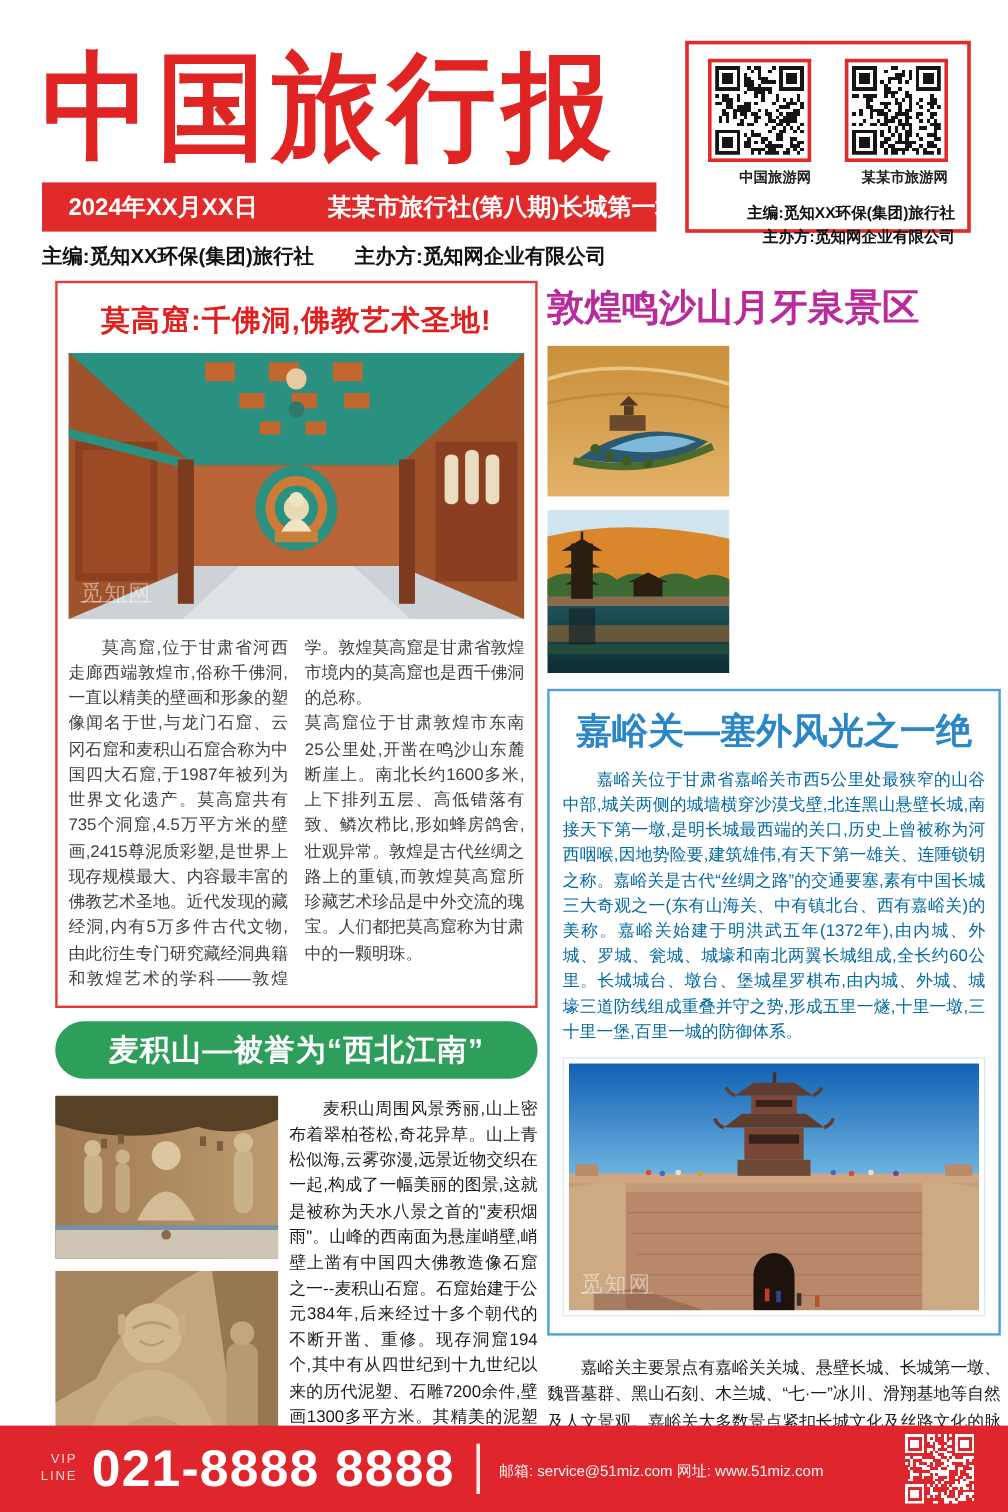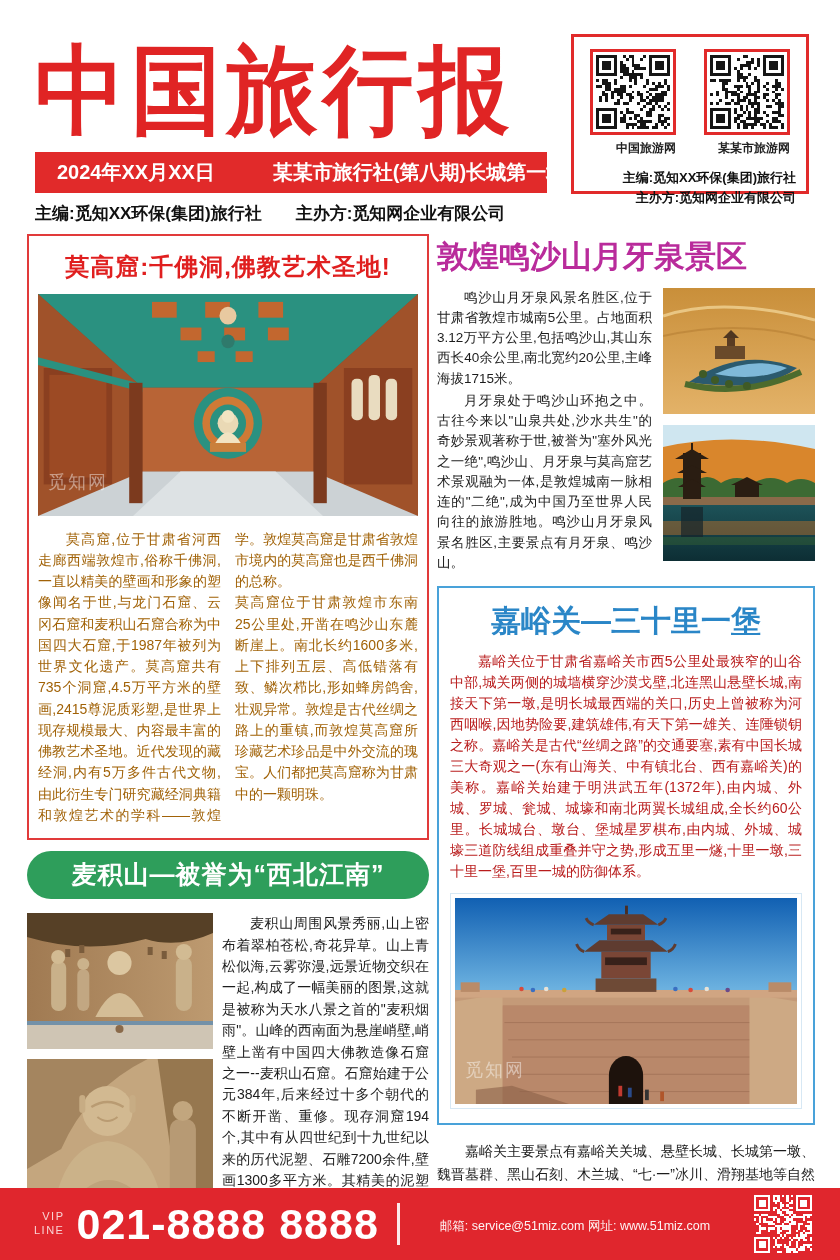--- a/index.html
+++ b/index.html
@@ -23,65 +23,65 @@
   }
   .editors { margin-top:9px; font-size:17px; font-weight:bold; color:#111; display:flex; gap:34px; white-space:nowrap; }
   .qr-box { width:238px; border:3px solid #e12a2a; padding:12px 10px 0; text-align:right; height:160px; }
   .qr-row { display:flex; justify-content:space-between; padding:0 6px; }
   .qr-fig { width:86px; }
   .qr-frame { border:3px solid #e12a2a; padding:3px; width:86px; height:86px; color:#151515; }
   .qr-frame svg { width:100%; height:100%; display:block; }
   .qr-label { font-size:12px; font-weight:bold; margin-top:5px; color:#222; }
   .qr-lines { margin-top:11px; font-size:13px; font-weight:bold; color:#111; line-height:1.5; }
   
-  .main { display:flex; gap:8px; padding:9px 30px 0 27px; }
+  .main { display:flex; gap:8px; padding:9px 30px 0 46px; }
   .col-left { width:402px; flex:none; }
   .col-right { flex:1; }
   
   .red-box { border:2px solid #e13a3a; padding:10px 9px 12px; }
   .mogao-head { color:#e01f1f; font-size:24px; font-weight:bold; text-align:center; margin:5px 0 11px; letter-spacing:1px; }
   .photo { position:relative; overflow:hidden; }
   .photo svg { display:block; width:100%; height:100%; }
   .photo-mogao { height:222px; }
   .wm { position:absolute; color:rgba(255,255,255,.45); font-size:18px; letter-spacing:2px; pointer-events:none; }
-  .wm-bl { left:10px; bottom:22px; }
-  .two-col { margin-top:13px; column-count:2; column-gap:14px; font-size:14px; line-height:1.52; text-align:justify; color:#a16207; }
+  .wm-bl { left:10px; bottom:10px;text-decoration:underline; }
+  .two-col { margin-top:13px; column-count:2; column-gap:14px; font-size:14px; line-height:1.52; text-align:justify; color:#404040; }
   .indent { text-indent:2em; }
   
   .green-bar { margin-top:11px; background:#2e9e5b; color:#fff; font-size:25px; font-weight:bold; text-align:center; padding:7px 0 8px; letter-spacing:1px; white-space:nowrap;border-radius:24px; }
   .maiji-body { display:flex; gap:9px; margin-top:14px; }
   .maiji-imgs { width:186px; flex:none; display:flex; flex-direction:column; gap:10px; }
   .photo-cliff { height:136px; }
   .photo-buddha { height:142px; }
   .maiji-text { flex:1; font-size:14px; line-height:1.53; text-align:justify; color:#1c1c1c; }
   
   .mingsha-head { color:#b92b9b; font-size:31px; font-weight:bold; margin:2px 0 10px; white-space:nowrap; }
   .mingsha-body { display:flex; gap:11px; }
   .mingsha-text { flex:1; font-size:13.5px; line-height:1.5; text-align:justify; color:#1c1c1c; }
   .mingsha-text p + p { margin-top:2px; }
   .mingsha-imgs { width:152px; flex:none; display:flex; flex-direction:column; gap:11px; }
   .photo-crescent { height:126px; }
   .photo-pavilion { height:136px; }
   
   .blue-box { border:2px solid #49a2d9; padding:8px 11px 10px; margin-top:13px; }
   .jiayu-head { color:#2a86c7; font-size:30px; font-weight:bold; text-align:center; margin:5px 0 9px; white-space:nowrap; }
-  .jiayu-text { font-size:14px; line-height:1.5; text-align:justify; color:#b91c1c; }
+  .jiayu-text { font-size:14px; line-height:1.5; text-align:justify; color:#0369a1; }
   .fort-frame { width:352px; margin:11px auto 4px; border:1px solid #d7e8f4; background:#fff; padding:4px; }
   .photo-fort { height:206px; }
   .jiayu-outro { margin-top:15px; font-size:14px; line-height:1.62; text-align:justify; color:#1c1c1c; }
   
   .footer {
     position:absolute; left:0; bottom:0; width:840px; height:72px; background:#e0262d;
     color:#fff; display:flex; align-items:center; padding:0 28px 0 34px;
   }
   .vip { font-size:11px; line-height:1.25; letter-spacing:1.5px; color:rgba(255,255,255,.8); text-align:right; margin-right:12px; }
   .phone { font-size:43px; font-weight:bold; letter-spacing:1px; white-space:nowrap; }
   .foot-div { width:3px; height:42px; background:rgba(255,255,255,.9); margin:0 16px 0 18px; flex:none; }
   .addr-line { font-size:17px; font-weight:bold; white-space:nowrap; }
-  .contact-line { font-size:12.5px; margin-top:5px; white-space:nowrap; color:rgba(255,255,255,.95);margin-left:24px; }
+  .contact-line { font-size:12.5px; margin-top:5px; white-space:nowrap; color:rgba(255,255,255,.95); }
   .footer-qr { margin-left:auto; width:58px; height:58px; color:#ffffff; }
   .footer-qr svg { width:100%; height:100%; display:block; }
 </style>
 </head>
 <body>
 
 <div class="page">
 
   <div class="header">
     <div class="mast">
@@ -232,24 +232,20 @@
           <p class="maiji-text indent">麦积山周围风景秀丽,山上密布着翠柏苍松,奇花异草。山上青松似海,云雾弥漫,远景近物交织在一起,构成了一幅美丽的图景,这就是被称为天水八景之首的"麦积烟雨"。山峰的西南面为悬崖峭壁,峭壁上凿有中国四大佛教造像石窟之一--麦积山石窟。石窟始建于公元384年,后来经过十多个朝代的不断开凿、重修。现存洞窟194个,其中有从四世纪到十九世纪以来的历代泥塑、石雕7200余件,壁画1300多平方米。其精美的泥塑艺术闻名中外,被誉为"东方雕塑艺术馆"。</p>
         </div>
       </article>
     </div>
 
     <div class="col-right">
 
       <article>
         <h2 class="mingsha-head">敦煌鸣沙山月牙泉景区</h2>
         <div class="mingsha-body">
-          <div class="mingsha-text">
-            <p class="indent">鸣沙山月牙泉风景名胜区,位于甘肃省敦煌市城南5公里。占地面积3.12万平方公里,包括鸣沙山,其山东西长40余公里,南北宽约20公里,主峰海拔1715米。</p>
-            <p class="indent">月牙泉处于鸣沙山环抱之中。古往今来以"山泉共处,沙水共生"的奇妙景观著称于世,被誉为"塞外风光之一绝",鸣沙山、月牙泉与莫高窟艺术景观融为一体,是敦煌城南一脉相连的"二绝",成为中国乃至世界人民向往的旅游胜地。鸣沙山月牙泉风景名胜区,主要景点有月牙泉、鸣沙山。</p>
-          </div>
           <div class="mingsha-imgs">
             <div class="photo photo-crescent">
               <svg viewBox="0 0 152 126" preserveAspectRatio="none">
                 <defs>
                   <linearGradient id="sand1" x1="0" y1="0" x2="0" y2="1">
                     <stop offset="0" stop-color="#c98f3a"></stop>
                       <stop offset="1" stop-color="#e3b268"></stop>
                   </linearGradient>
                 </defs>
                 <rect width="152" height="126" fill="url(#sand1)"></rect>
@@ -294,21 +290,21 @@
                   <polygon points="68,60 100,60 84,52"></polygon>
                 </g>
                 <rect x="18" y="82" width="22" height="30" fill="#16242a" opacity=".7"></rect>
               </svg>
             </div>
           </div>
         </div>
       </article>
 
       <article class="blue-box">
-        <h2 class="jiayu-head">嘉峪关—三十里一堡</h2>
+        <h2 class="jiayu-head">嘉峪关—塞外风光之一绝</h2>
         <p class="jiayu-text indent">嘉峪关位于甘肃省嘉峪关市西5公里处最狭窄的山谷中部,城关两侧的城墙横穿沙漠戈壁,北连黑山悬壁长城,南接天下第一墩,是明长城最西端的关口,历史上曾被称为河西咽喉,因地势险要,建筑雄伟,有天下第一雄关、连陲锁钥之称。嘉峪关是古代“丝绸之路”的交通要塞,素有中国长城三大奇观之一(东有山海关、中有镇北台、西有嘉峪关)的美称。嘉峪关始建于明洪武五年(1372年),由内城、外城、罗城、瓮城、城壕和南北两翼长城组成,全长约60公里。长城城台、墩台、堡城星罗棋布,由内城、外城、城壕三道防线组成重叠并守之势,形成五里一燧,十里一墩,三十里一堡,百里一城的防御体系。</p>
         <div class="fort-frame">
           <div class="photo photo-fort">
             <svg viewBox="0 0 360 215" preserveAspectRatio="none">
               <defs>
                 <linearGradient id="sky1" x1="0" y1="0" x2="0" y2="1">
                   <stop offset="0" stop-color="#1160b2"></stop>
                     <stop offset="1" stop-color="#7cc0e8"></stop>
                 </linearGradient>
               </defs>

